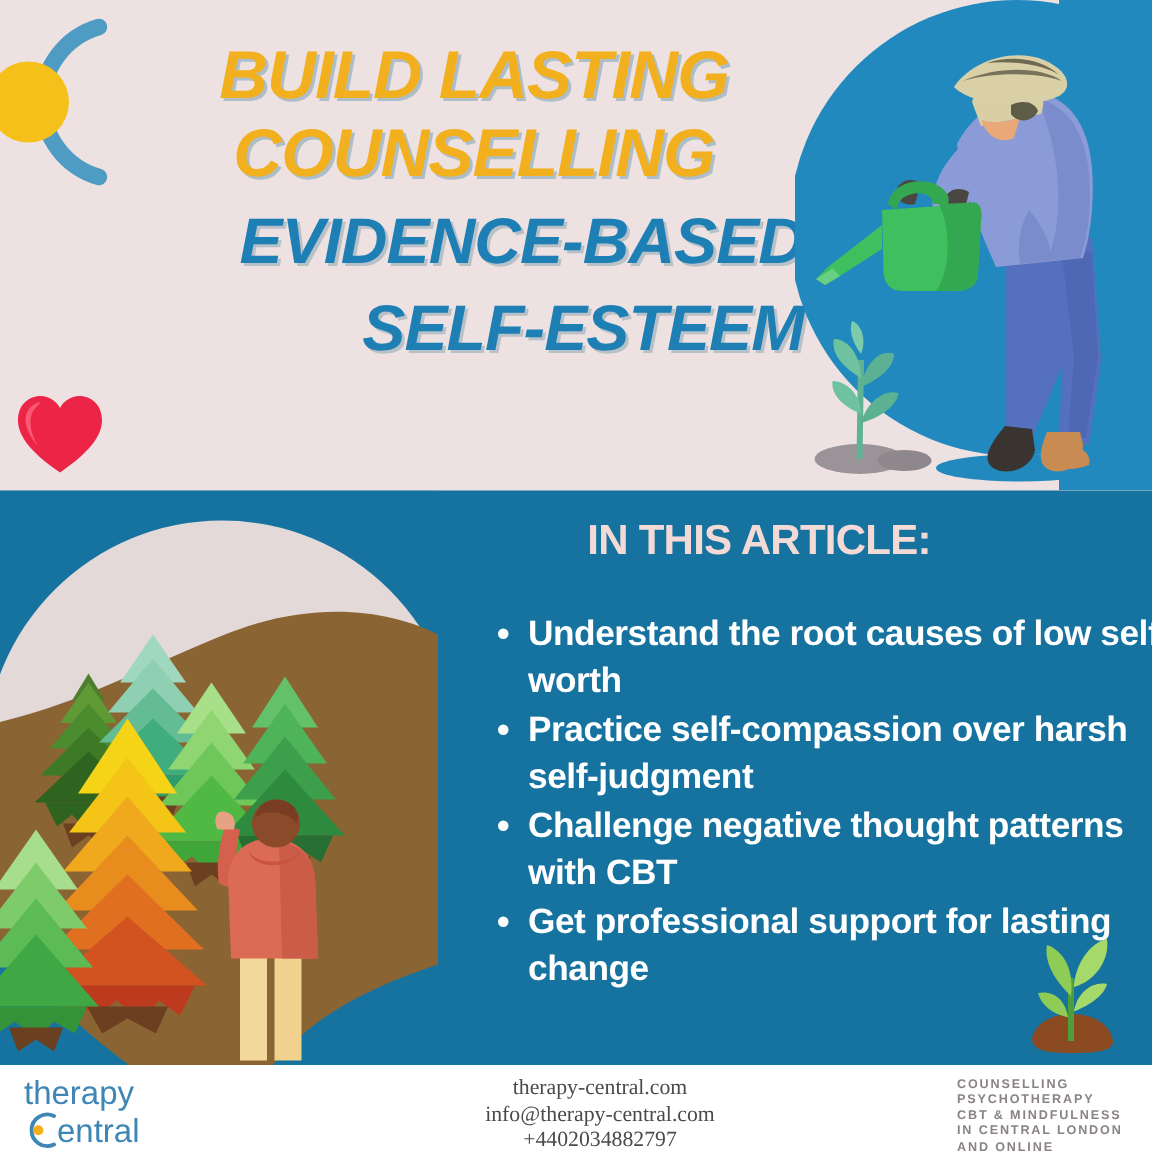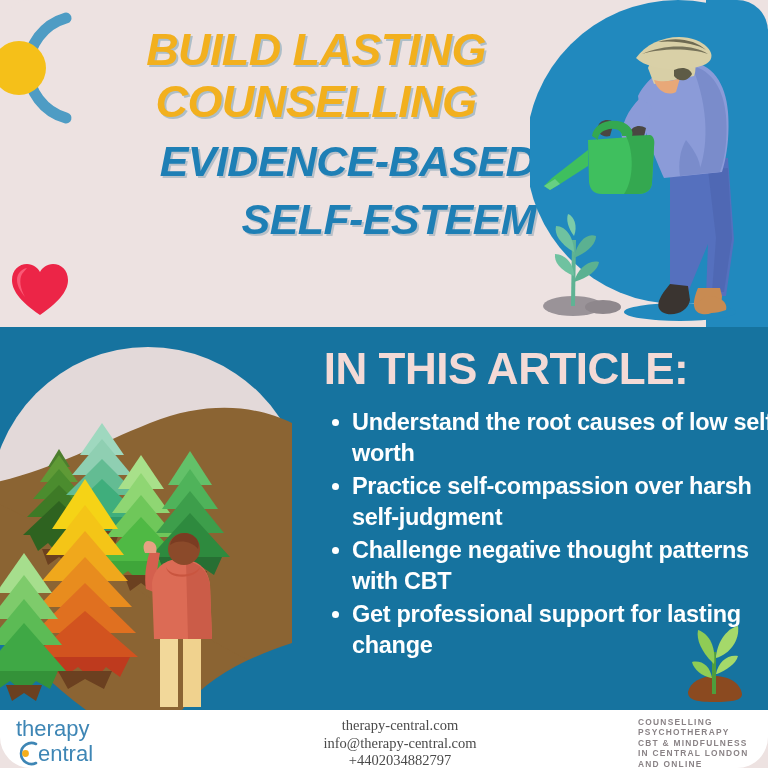--- a/index.html
+++ b/index.html
@@ -1,21 +1,21 @@
 <!DOCTYPE html>
 <html><head>
 <meta charset="utf-8">
 <style>
   html,body{margin:0;padding:0;}
   body{
     width:768px;height:768px;overflow:hidden;
     font-family:"Liberation Sans",sans-serif;
     background:#EDE2E1;
   }
-  #poster{position:relative;width:768px;height:768px;overflow:hidden;background:#EDE2E1;border-radius:31px;}
+  #poster{position:relative;width:768px;height:768px;overflow:hidden;background:#EDE2E1;}
 
   
   .top-band{position:absolute;left:0;top:0;width:768px;height:327px;background:#EDE2E1;overflow:hidden;}
 
   .brand-mark{position:absolute;left:-26px;top:4px;width:122px;height:128px;}
 
   .heart-icon{position:absolute;left:8px;top:258px;width:64px;height:62px;}
 
   .headline-wrap{position:absolute;left:96px;top:24px;width:440px;text-align:center;}
   .hl-yellow{
@@ -35,21 +35,21 @@
   .gardener{position:absolute;right:0;top:0;width:238px;height:327px;}
 
   
   .mid-band{position:absolute;left:0;top:327px;width:768px;height:383px;background:#16739F;overflow:hidden;}
 
   .forest{position:absolute;left:0;top:0;width:292px;height:383px;}
 
   .article-col{position:absolute;left:296px;top:0;width:472px;height:383px;}
   .article-title{
     position:absolute;left:0;top:17px;width:420px;text-align:center;
-    font-size:44px;font-weight:bold;color:#F3DAD6;letter-spacing:-0.5px;
+    font-size:28px;font-weight:bold;color:#F3DAD6;letter-spacing:-0.5px;
     margin:0;
   }
   .bullets{
     position:absolute;left:28px;top:80px;width:432px;
     margin:0;padding:0 0 0 28px;list-style:none;
   }
   .bullets li{
     position:relative;
     color:#FFFFFF;font-size:23.5px;line-height:31px;font-weight:bold;
     letter-spacing:-0.3px;margin:0 0 2px 0;

